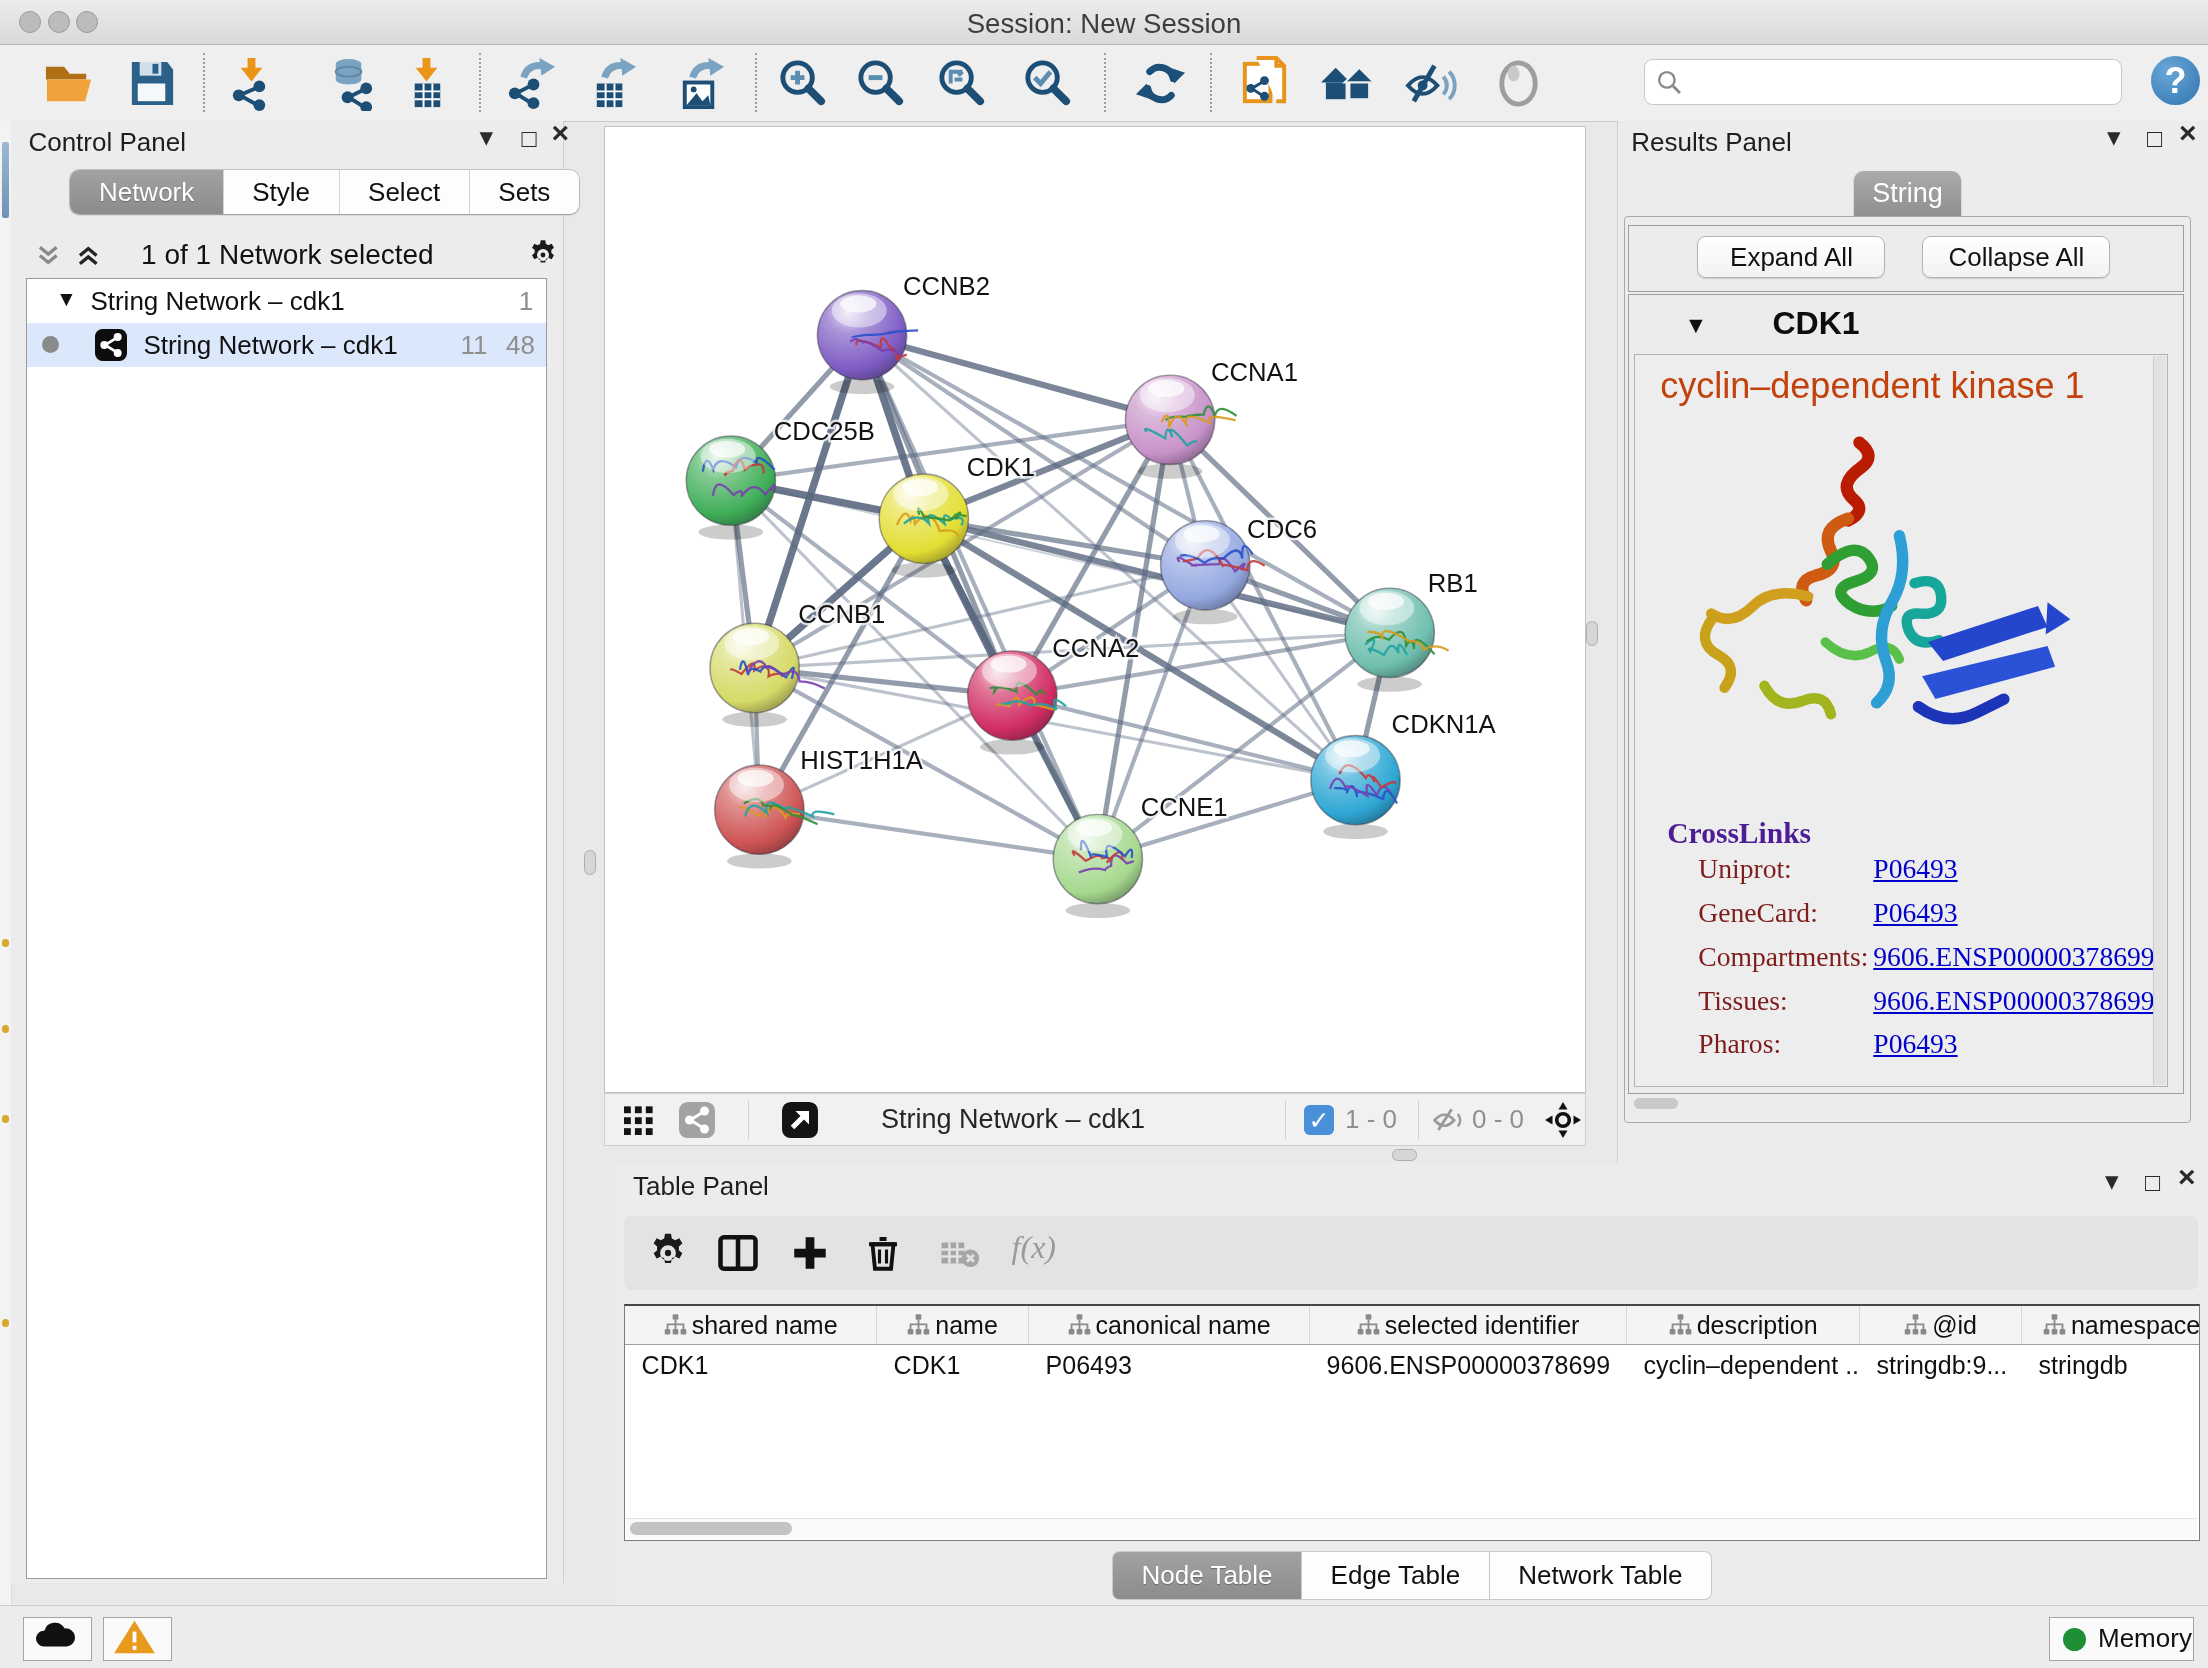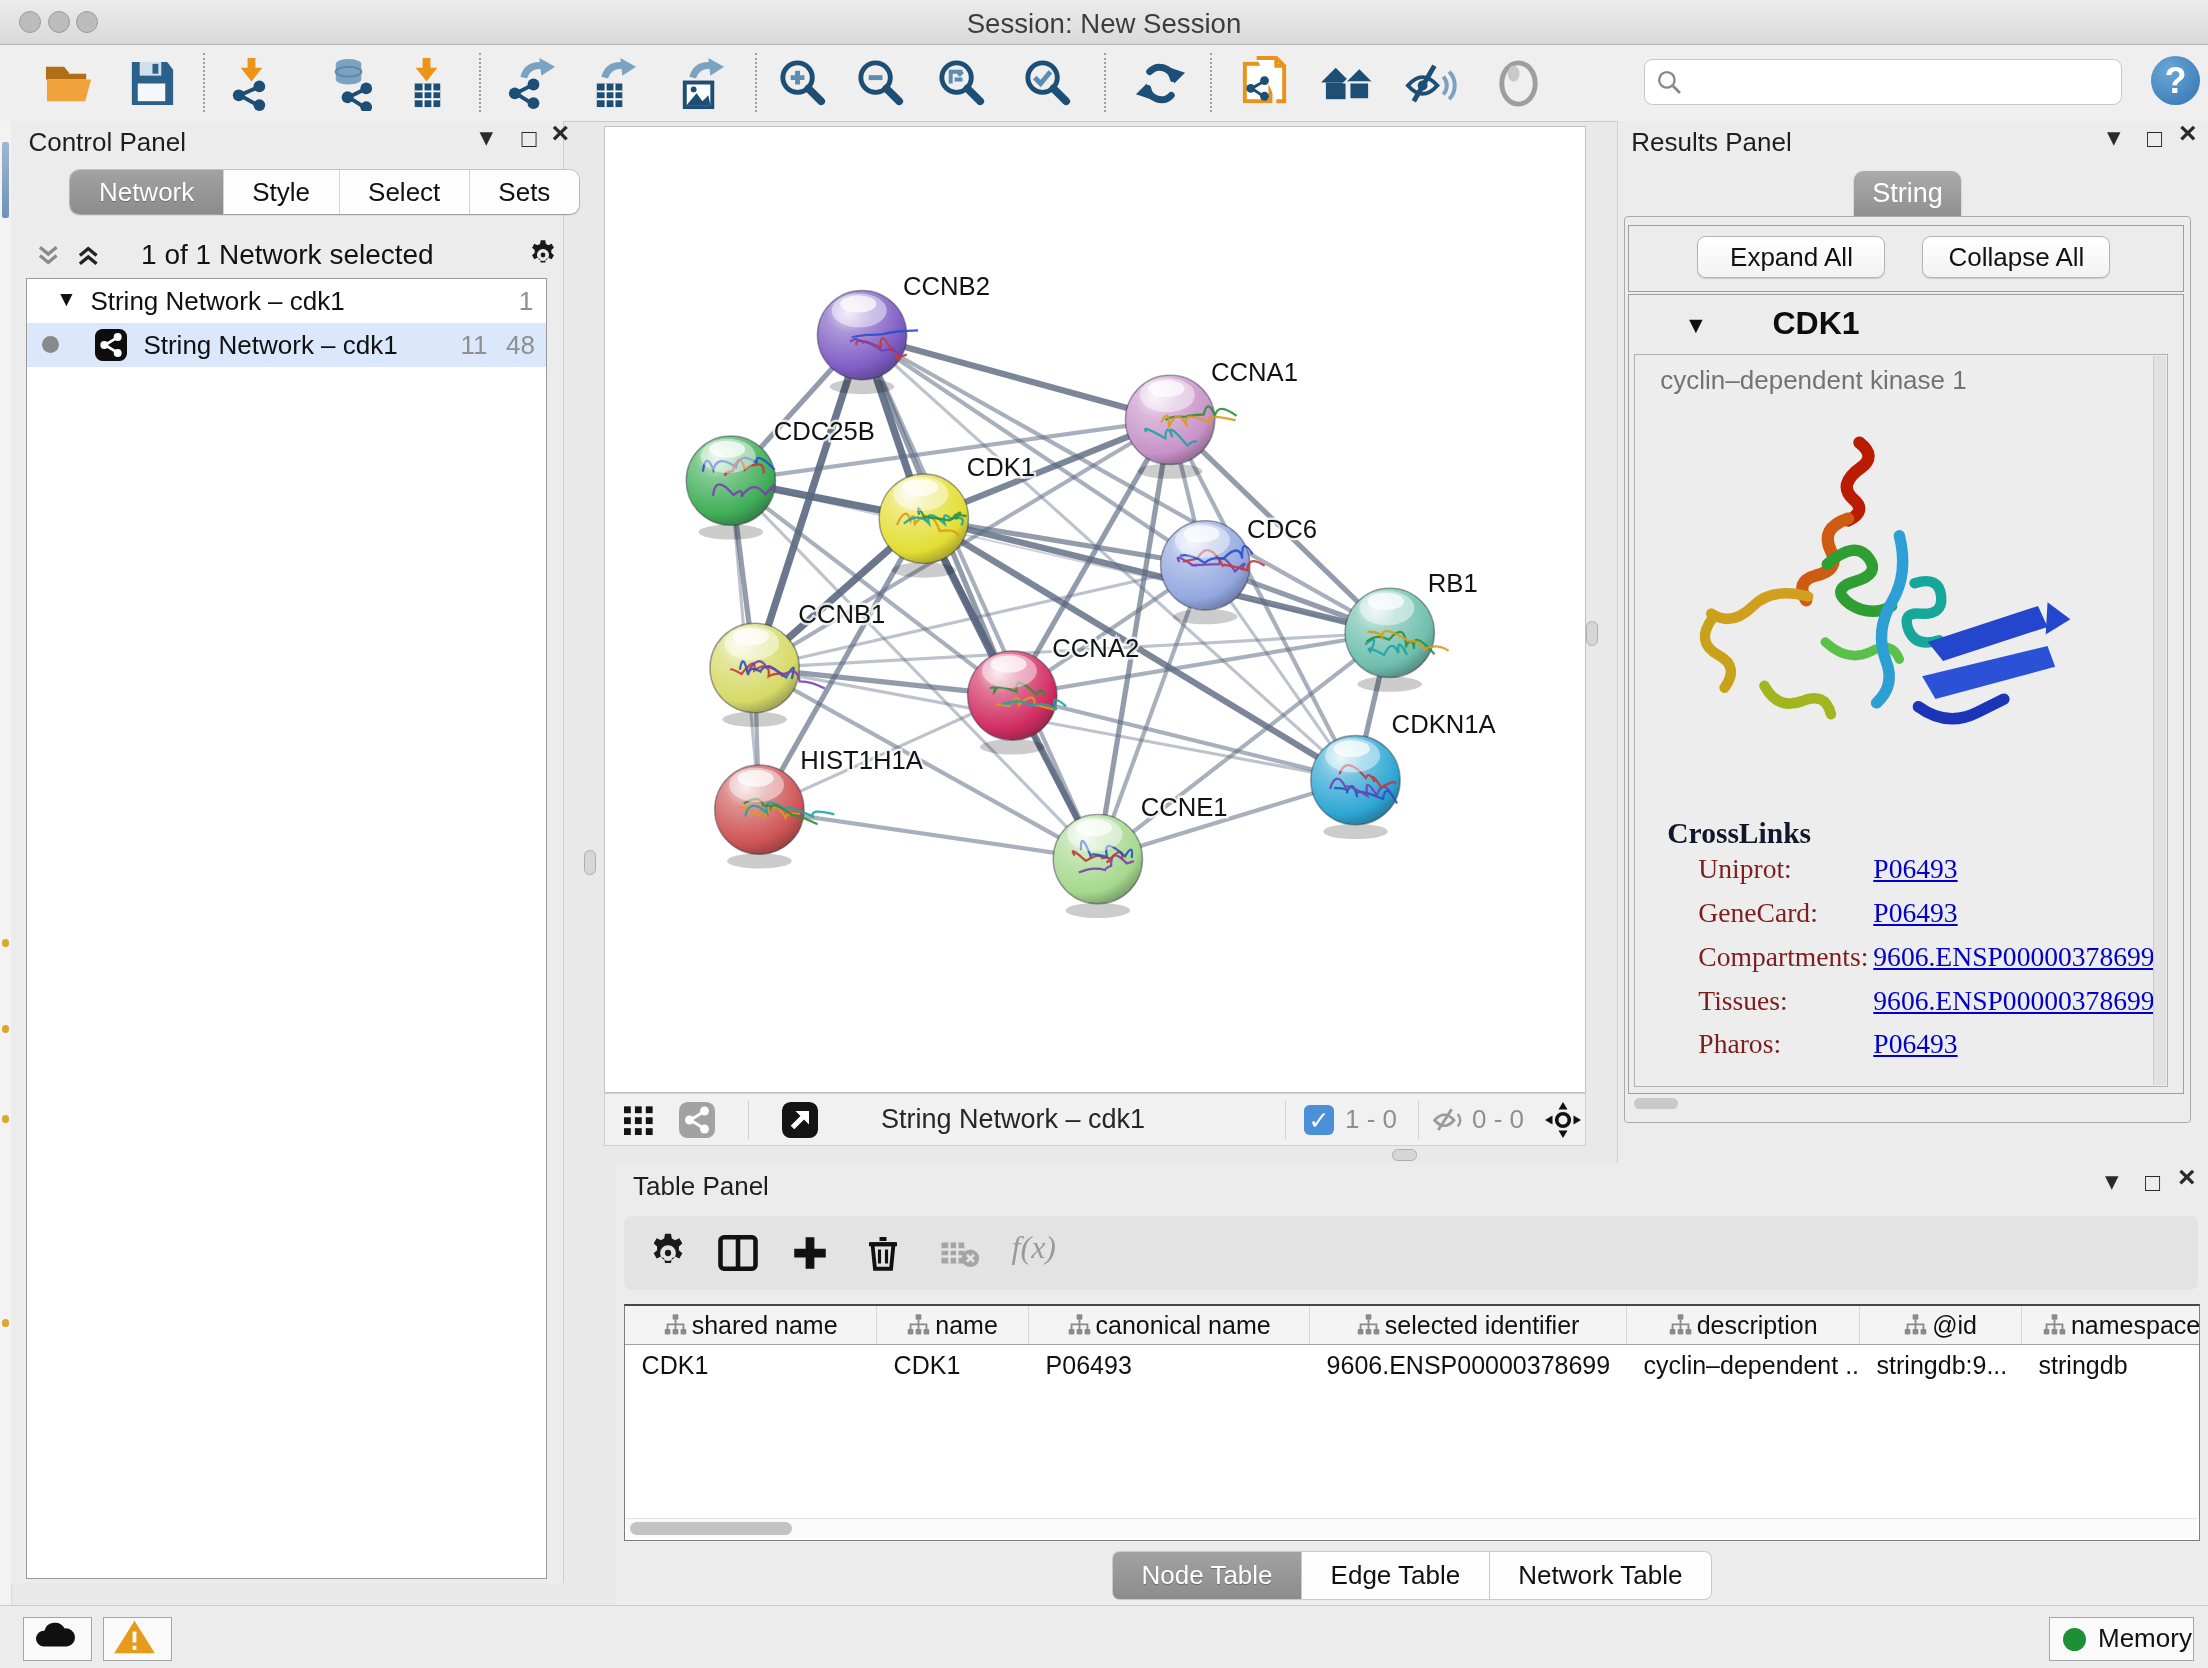--- a/index.html
+++ b/index.html
@@ -54,22 +54,22 @@
   .rp{position:absolute;left:1617px;top:121px;width:592px;height:1485px;background:#ececec;border-left:1px solid #cfcfcf}
   .rp-tab{position:absolute;left:236px;top:50px;width:107px;height:45px;background:linear-gradient(#ababab,#8f8f8f);border-radius:9.5px 9.5px 0 0;color:#fff;font-size:27px;text-align:center;line-height:45px;box-shadow:0 1px 1.9px rgba(0,0,0,.3);cursor:pointer}
   .rp-outer{position:absolute;left:5.7px;top:95px;width:565px;height:905px;border:1.9px solid #a9a9a9;border-radius:3.8px;background:#ececec}
   .rp-btnbox{position:absolute;left:3.8px;top:7.6px;width:554px;height:65px;border:1.9px solid #9e9e9e;background:#ececec}
   .rp-btn{position:absolute;top:10.5px;height:40px;background:linear-gradient(#ffffff,#f2f2f2);border:1px solid #b3b3b3;border-radius:8.6px;font-size:26px;color:#111;text-align:center;line-height:40px;cursor:pointer;box-shadow:0 1px 1px rgba(0,0,0,.15)}
   .rp-secbox{position:absolute;left:3.8px;top:77px;width:554px;height:798px;border:1.9px solid #9e9e9e;background:#ececec}
   .rp-gene-hdr{position:absolute;left:0;top:0;width:100%;height:59px}
   .rp-gene-hdr .tri{position:absolute;left:55px;top:17px;font-size:23px;color:#111;cursor:pointer}
   .rp-gene-hdr .g{position:absolute;left:143px;top:9.5px;font-size:32px;font-weight:bold;color:#0d0d0d}
   .rp-inner{position:absolute;left:4.8px;top:59px;right:15px;bottom:5.7px;border:1px solid #b2b2b2;background:#ededed}
-  .rp-desc{position:absolute;left:25px;top:9.5px;font-size:26px;color:#737373}
-  .rp-xl-title{position:absolute;left:32px;top:462px;font-family:"Liberation Serif",serif;font-size:29.5px;font-weight:bold;color:#0f172a}
+  .rp-desc{position:absolute;left:25px;top:9.5px;font-size:36px;color:#c2410c}
+  .rp-xl-title{position:absolute;left:32px;top:462px;font-family:"Liberation Serif",serif;font-size:29.5px;font-weight:bold;color:#4c1d95}
   .xl-row{position:absolute;left:0;width:100%;height:44px;font-family:"Liberation Serif",serif;font-size:27.6px}
   .xl-row .lbl{position:absolute;left:63px;color:#7f1d1d}
   .xl-row a{position:absolute;left:238px;color:#0000cc;text-decoration:underline;cursor:pointer}
   .rp-vscroll{position:absolute;right:1px;top:1px;bottom:1px;width:12.4px;background:#e2e2e2;border-left:1px solid #cdcdcd}
   .rp-mini{position:absolute;left:9.5px;top:881px;width:44px;height:11.4px;background:#c9c9c9;border-radius:5.7px}
   
   .tp{position:absolute;left:616px;top:1163px;width:1592px;height:442px;background:#ececec}
   .tp-toolbar{position:absolute;left:7.6px;top:53px;width:1574px;height:74px;background:#e3e3e3;border-radius:7.6px}
   .tp-ic{position:absolute;top:16px;width:42px;height:42px;cursor:pointer}
   .tp-ic svg{width:100%;height:100%}

